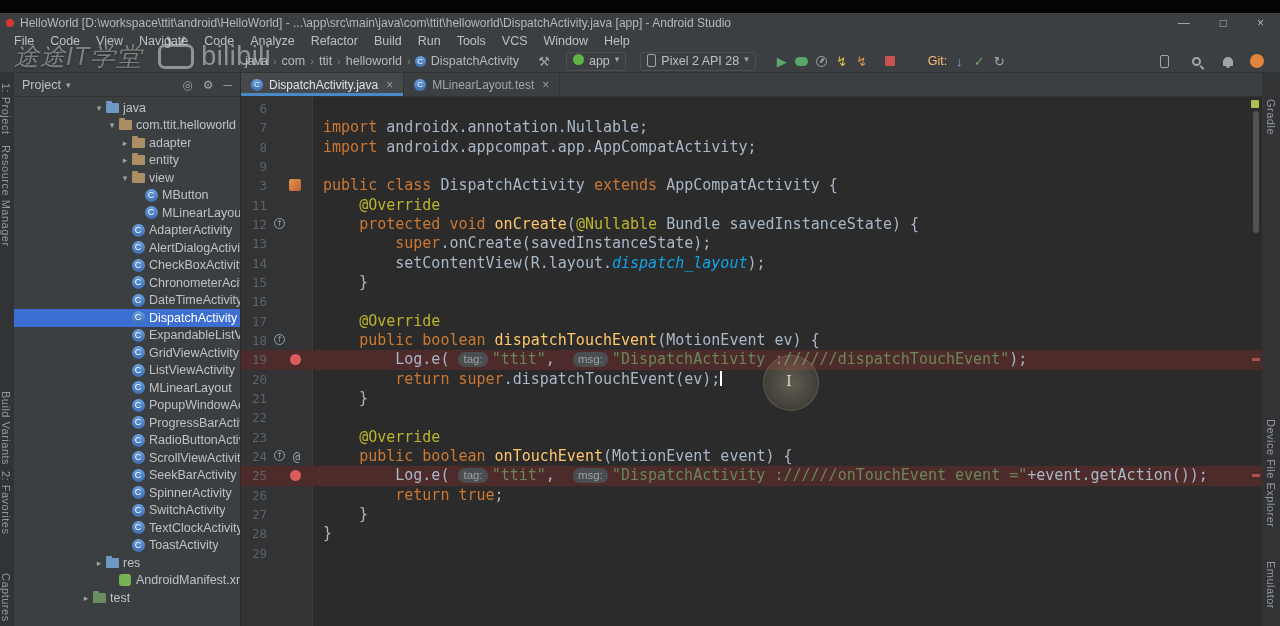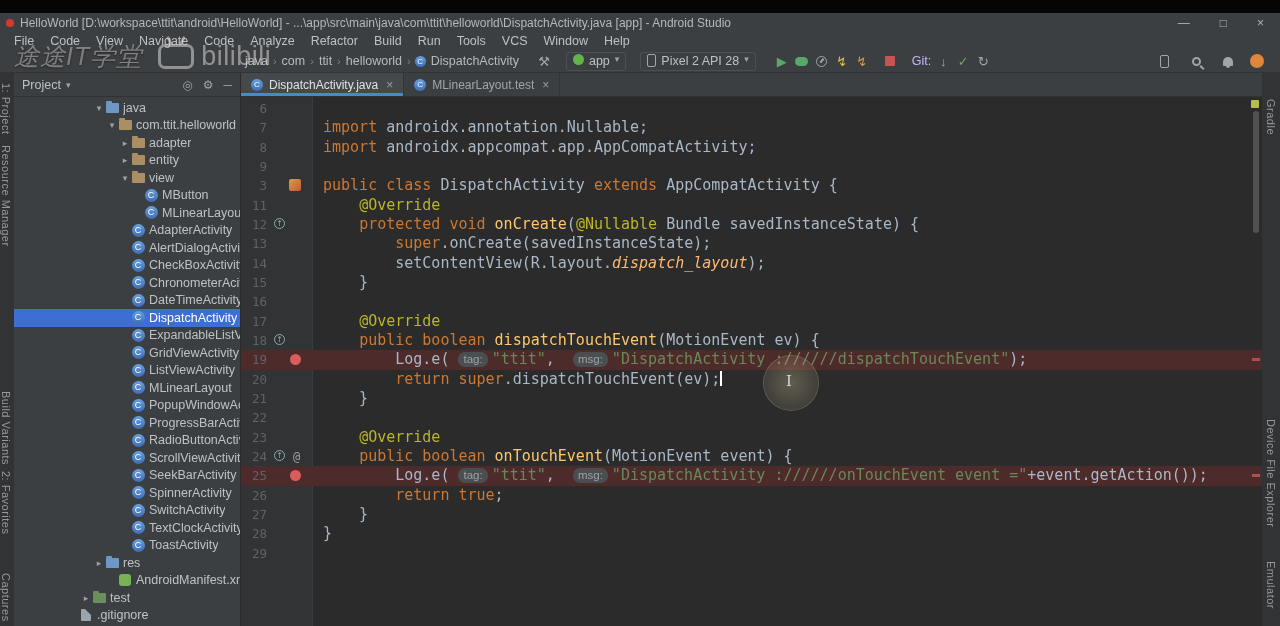--- a/index.html
+++ b/index.html
@@ -40,21 +40,21 @@
   .ic-phone { width:9px; height:13px; border:1.5px solid #9fa5a9; border-radius:2px; }
   .ic-stop { width:10px; height:10px; background:#c75450; border-radius:1px; }
   .ic-bug { width:13px; height:9px; border-radius:6px; background:#59a869; }
   .ic-profiler { width:11px; height:11px; border:1.5px solid #9fa5a9; border-radius:50%; position:relative; }
   .ic-profiler::after { content:""; position:absolute; left:4px; top:1px; width:1.5px; height:5px; background:#9fa5a9; transform:rotate(40deg); }
   .ic-search { width:9px; height:9px; border:2px solid #9fa5a9; border-radius:50%; position:relative; }
   .ic-search::after { content:""; position:absolute; width:2px; height:5px; background:#9fa5a9; transform:rotate(-45deg); left:7px; top:6px; }
   .ic-bell { width:10px; height:9px; background:#9fa5a9; border-radius:5px 5px 1px 1px; position:relative; }
   .ic-bell::after { content:""; position:absolute; left:3px; top:9px; width:4px; height:2px; background:#9fa5a9; border-radius:0 0 2px 2px; }
   .ic-avatar { width:14px; height:14px; border-radius:50%; background:#e0863c; }
-  .git-label { margin-left:12px; margin-right:2px; color:#c4b5fd; }
+  .git-label { margin-left:28px; margin-right:2px; color:#fdba74; }
   .tb-right { margin-left:auto; display:flex; align-items:center; gap:12px; padding-right:16px; }
 
   
   .main { position:absolute; left:0; top:73px; width:1280px; height:553px; display:flex; }
   .left-strip { width:14px; background:#313335; position:relative; flex:none; }
   .right-strip { width:18px; background:#313335; position:relative; flex:none; }
   .v-label { position:absolute; writing-mode:vertical-rl; font-size:11px; color:#96999c; letter-spacing:.5px; white-space:nowrap; }
   .left-strip .v-label { left:0px; }
   .right-strip .v-label { left:3px; }
 
@@ -96,21 +96,21 @@
   .lnum { width:26px; flex:none; text-align:right; color:#606366; font-size:12.5px; }
   .markers { width:46px; flex:none; position:relative; }
   .mk-ov { position:absolute; left:7px; top:3px; width:11px; height:11px; border:1px solid #8fa7b0; border-radius:50%;
            color:#8fa7b0; font-size:8px; line-height:9px; text-align:center; font-family:"DejaVu Sans",sans-serif; }
   .mk-at { position:absolute; left:26px; top:1px; color:#9aa0a5; font-size:12px; font-family:"DejaVu Sans Mono",monospace; }
   .mk-bp { position:absolute; left:23px; top:4px; width:11px; height:11px; border-radius:50%; background:#db5c5c; }
   .mk-cls { position:absolute; left:22px; top:3px; width:12px; height:12px; border-radius:2px;
             background:linear-gradient(135deg,#e09a44,#c35b3a); }
   .ctext { white-space:pre; padding-left:10px; flex:none; color:#a9b7c6; }
   .tk-k { color:#cc7832; } .tk-p { color:#a9b7c6; } .tk-a { color:#bbb529; } .tk-m { color:#ffc66b; }
-  .tk-s { color:#6a8759; } .tk-f { color:#fdba74; font-style:italic; }
+  .tk-s { color:#6a8759; } .tk-f { color:#0ea5e9; font-style:italic; }
   .tk-h { display:inline-block; background:#4b4e50; color:#9ca1a5; font-size:11.5px; line-height:15px;
           border-radius:7px; padding:0 5px; margin:0 4px 0 0; vertical-align:1px; font-family:"Liberation Sans",sans-serif; }
   .caret-bar { display:inline-block; width:1.5px; height:15px; background:#ffffff; vertical-align:-2px; }
 
   .click-halo { position:absolute; left:522px; top:258px; width:56px; height:56px; border-radius:50%;
                 background:radial-gradient(circle, rgba(225,210,165,.30) 0%, rgba(225,210,165,.12) 70%, rgba(225,210,165,0) 100%);
                 border:1px solid rgba(225,210,165,.18); z-index:5; }
   .ibeam { position:absolute; left:545px; top:275px; z-index:6; font-family:"DejaVu Serif",serif;
            font-size:15px; color:#d3d6da; }
   .scroll-thumb { position:absolute; right:3px; top:14px; width:6px; height:122px; background:rgba(166,170,173,.30); border-radius:3px; z-index:4; }
@@ -429,27 +429,20 @@
             </span>
             <span class="tree-label">AndroidManifest.xml</span>
           </div>
           <div class="tree-row" style="padding-left: 66px;">
             <span class="tree-arrow">▸</span>
             <span class="tree-icon">
               <span class="ic-folder f-test"></span>
             </span>
             <span class="tree-label">test</span>
           </div>
-          <div class="tree-row" style="padding-left: 53px;">
-            <span class="tree-arrow"></span>
-            <span class="tree-icon">
-              <span class="ic-file"></span>
-            </span>
-            <span class="tree-label">.gitignore</span>
-          </div>
         </div>
     </div>
 
     <div class="editor-col">
       <div class="tabbar">
           <div class="tab active">
             <span class="ic-class">C</span>
             <span>DispatchActivity.java</span>
             <span class="tab-close">×</span>
           </div>

